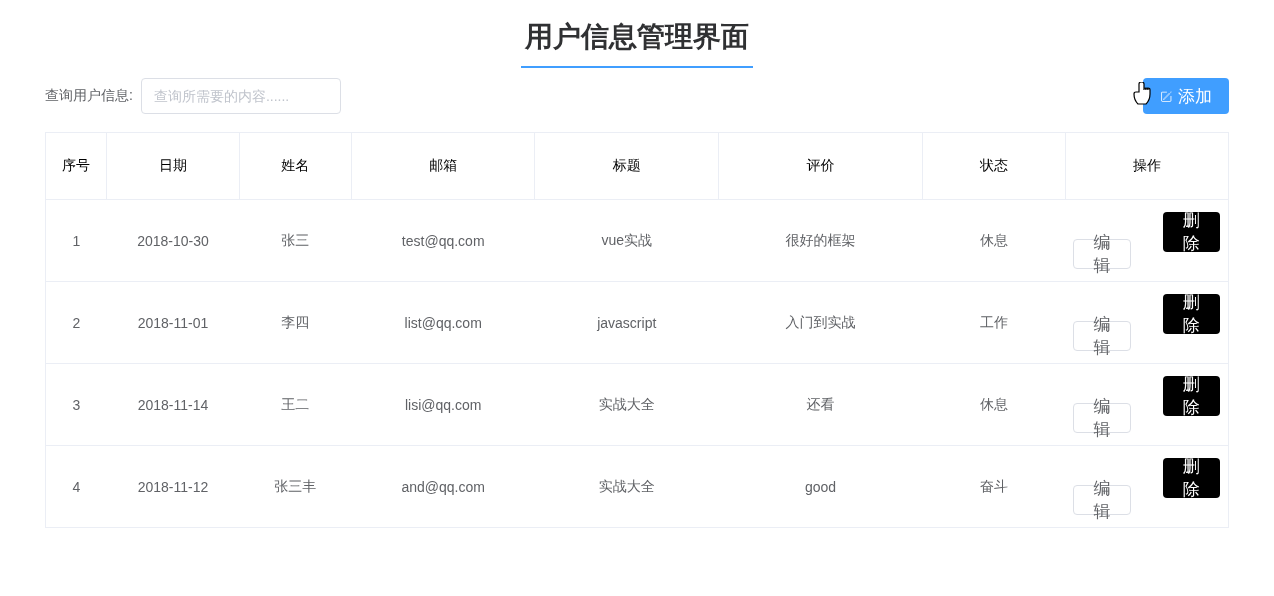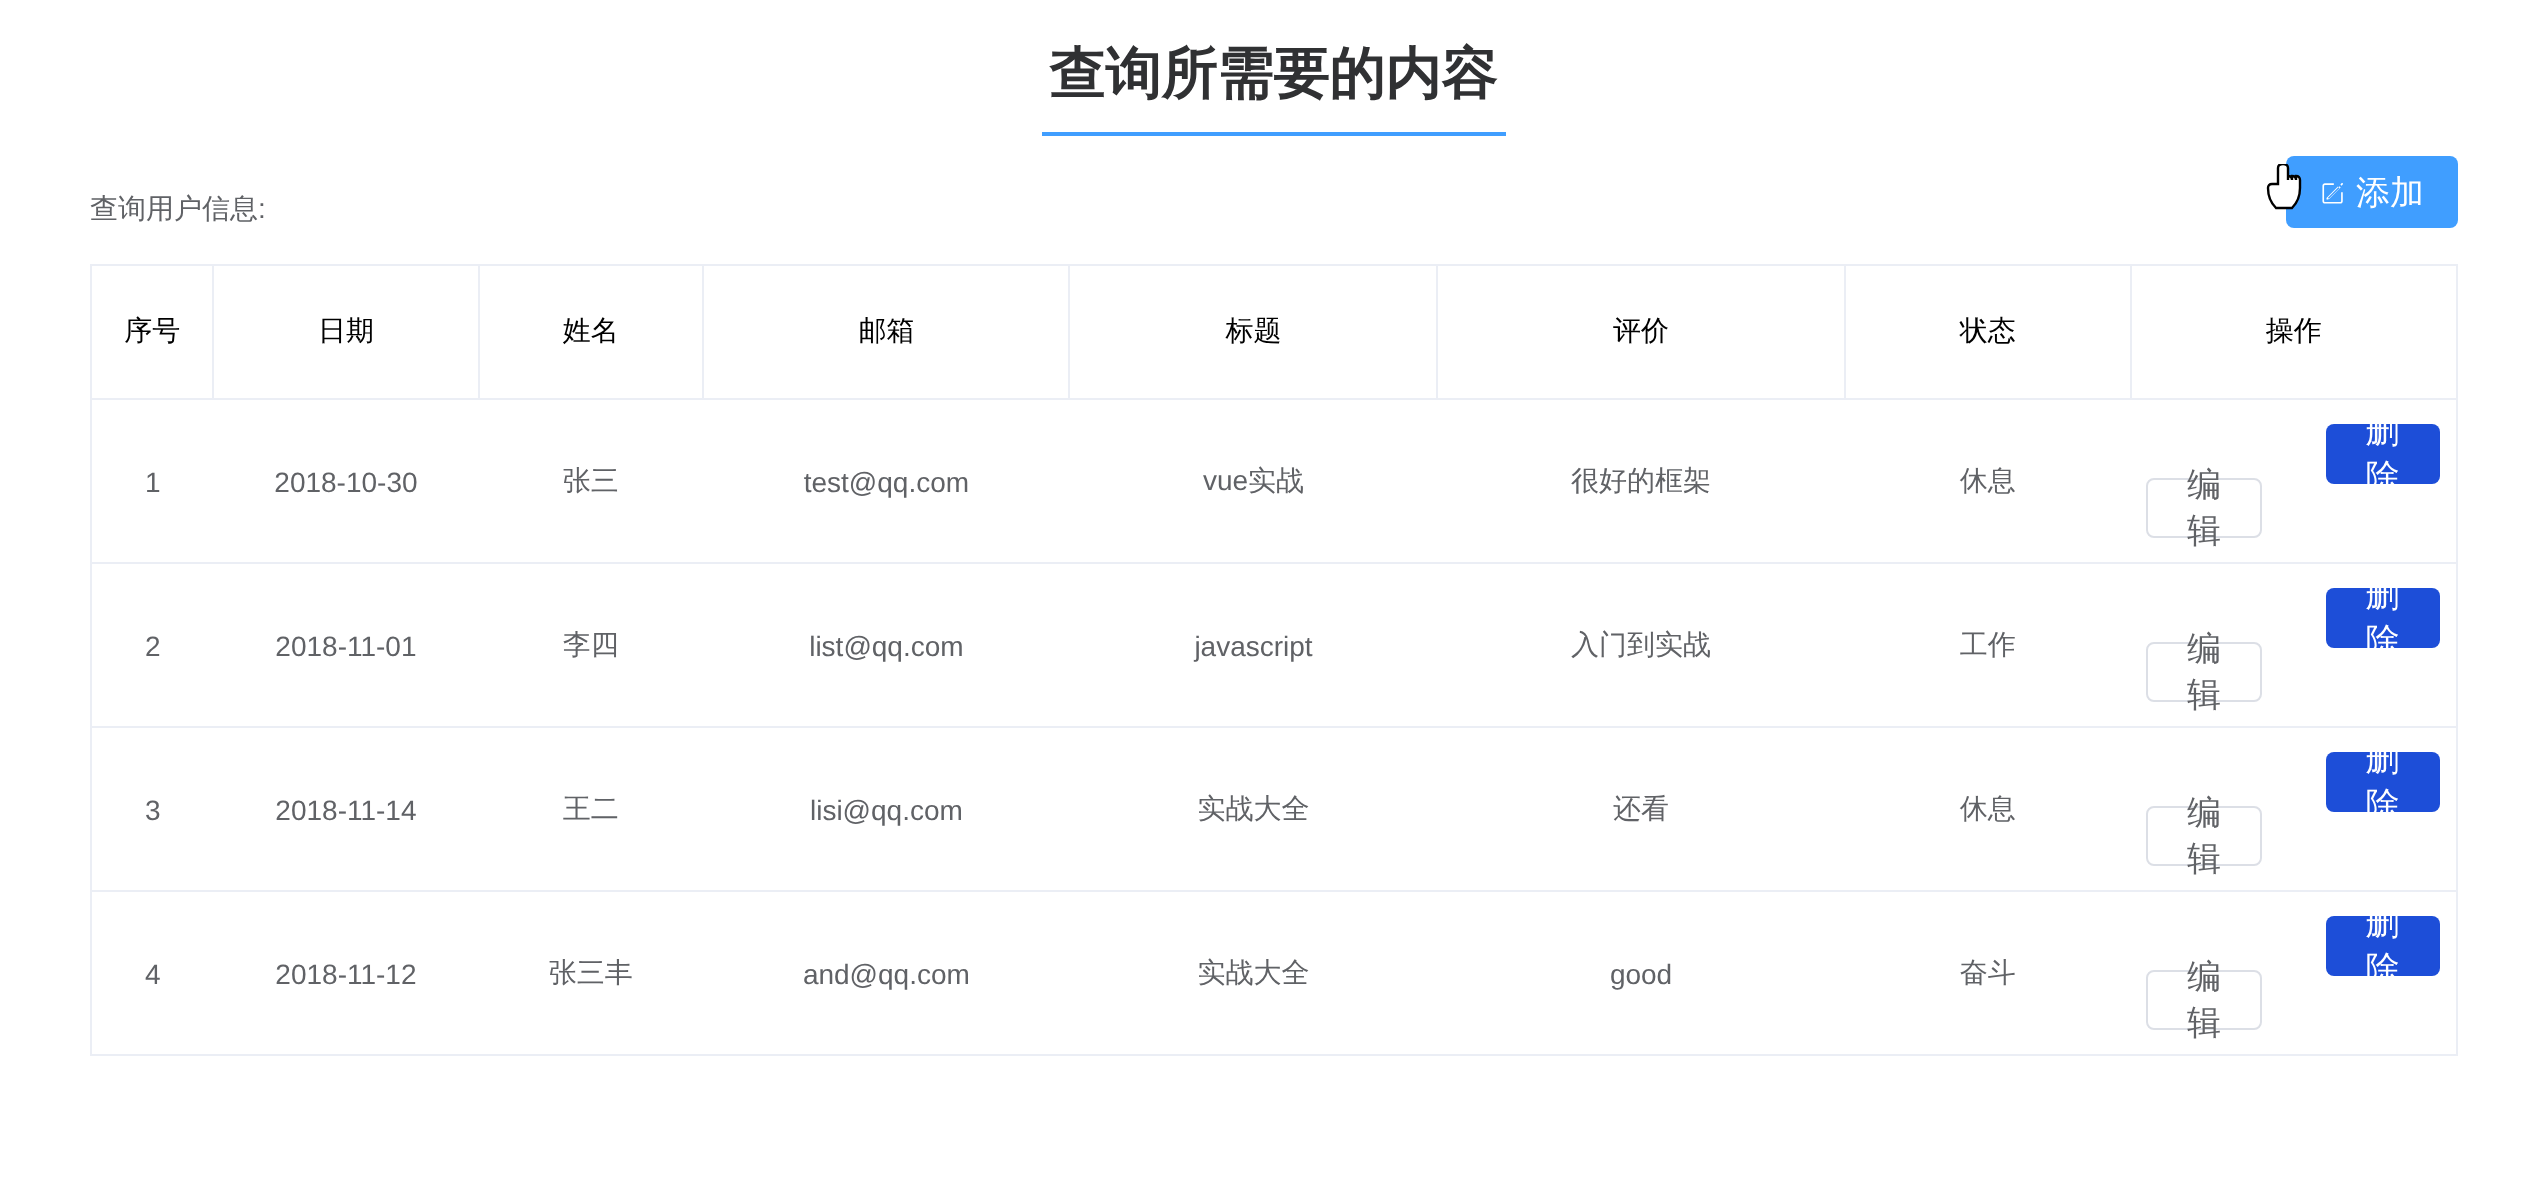--- a/index.html
+++ b/index.html
@@ -79,24 +79,24 @@
     }
     .btn-plain {
       background: #fff;
       color: #606266;
       border: 1px solid #dcdfe6;
       padding: 0 14px;
       height: 30px;
       margin-top: 27px;
     }
     .btn-danger {
-      background: #1d4ed8;
+      background: #000000;
       color: #fff;
       padding: 0 14px;
-      height: 30px;
+      height: 40px;
       margin-left: 24px;
     }
     .table {
       width: 100%;
       border-collapse: collapse;
       border: 1px solid #ebeef5;
     }
     .table th {
       background: #fff;
       color: #000000;
@@ -137,26 +137,27 @@
       top: 82px;
       pointer-events: none;
       z-index: 9999;
     }
   </style>
 </head>
 <body>
 
 <div class="container">
   <div class="title-wrap">
-    <h1 class="title">查询所需要的内容</h1>
+    <h1 class="title">用户信息管理界面</h1>
   </div>
 
   <div class="toolbar">
     <div class="search-group">
       <span class="search-label">查询用户信息:</span>
+      <input class="search-input" type="text" placeholder="查询所需要的内容......" style="">
     </div>
     <div class="btn btn-primary">
       <svg width="13" height="13" viewBox="0 0 1024 1024" fill="currentColor">
         <path d="M764.3 249.1L815 299.8 364.7 750 314 699.3l450.3-450.2zM895.4 129.4c-13.6-13.6-35.6-13.6-49.2 0l-45 45 49.2 49.2 45-45c13.6-13.6 13.6-35.6 0-49.2zM256 768h64l448-448-64-64-448 448v64z"></path>
         <path d="M832 480v352c0 17.7-14.3 32-32 32H192c-17.7 0-32-14.3-32-32V224c0-17.7 14.3-32 32-32h352v-64H192c-53 0-96 43-96 96v608c0 53 43 96 96 96h608c53 0 96-43 96-96V480h-64z"></path>
       </svg>
       <span>添加</span>
     </div>
   </div>
 

